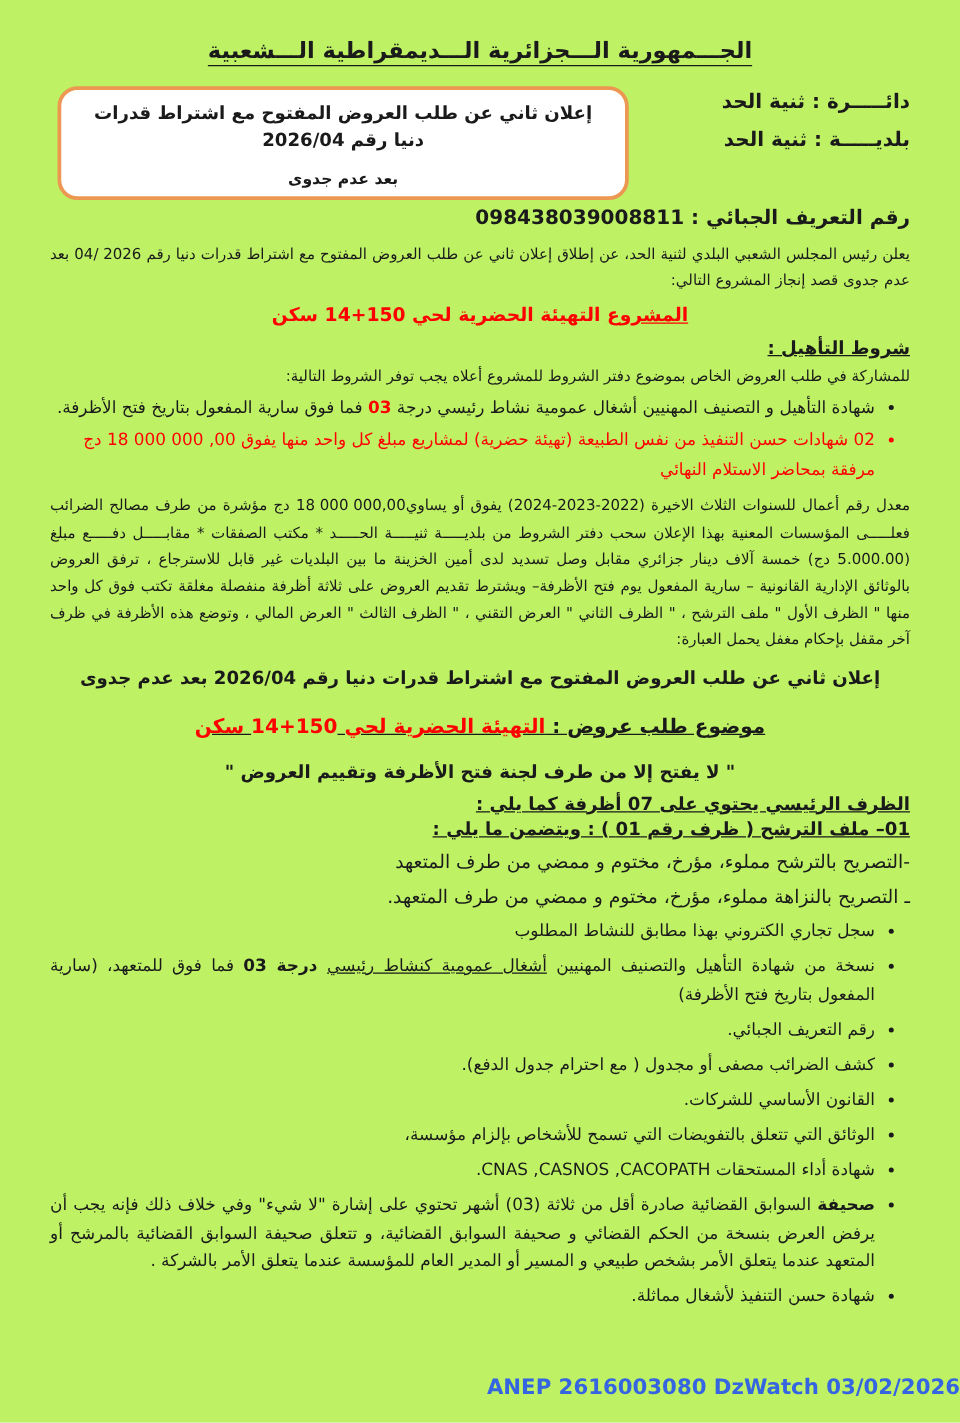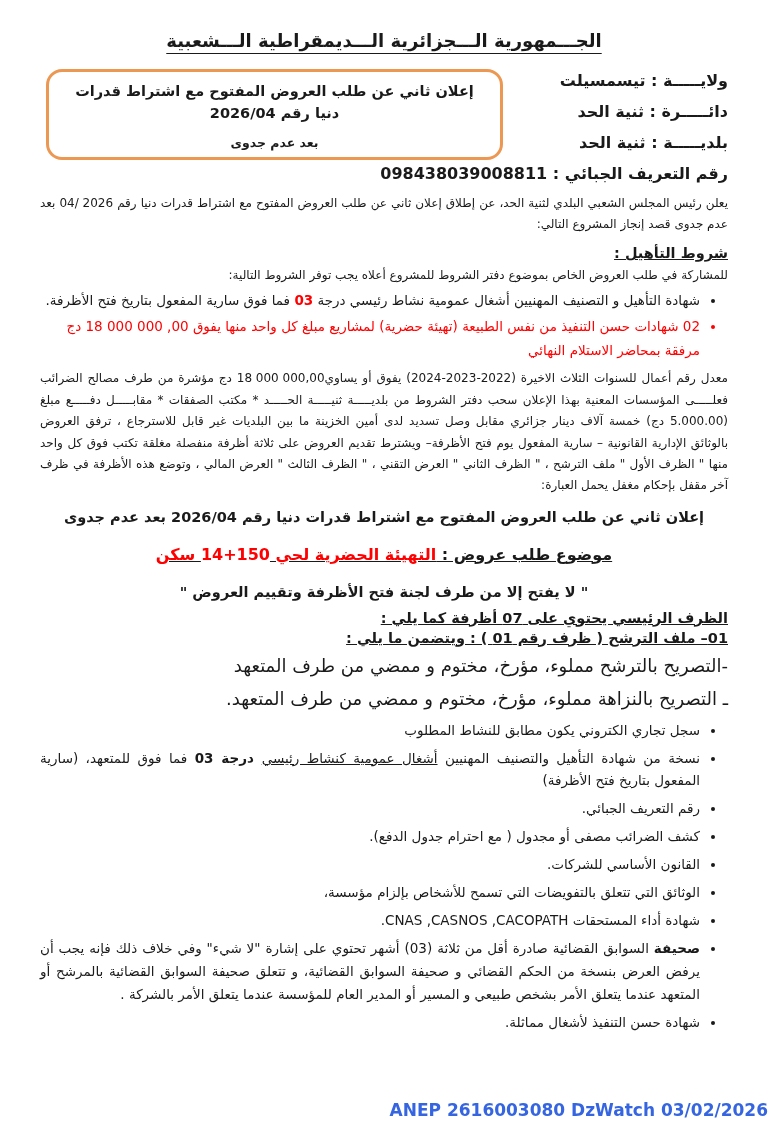--- a/index.html
+++ b/index.html
@@ -1,18 +1,18 @@
 <!DOCTYPE html>
 <html lang="ar" dir="rtl"><head>
 <meta charset="utf-8">
 <style>
   html,body{margin:0;padding:0;background:#e9e9e9;}
   .page{
     width:768px;height:1138px;box-sizing:border-box;
-    margin:0 auto;background:#ffffff;
+    margin:0 auto;background:#bef264;
     padding:30px 40px 20px 40px;
     font-family:"DejaVu Sans",sans-serif;
     color:#1a1a1a;
     direction:rtl;
     position:relative;
   }
   .republic-title{
     text-align:center;font-size:18px;font-weight:bold;
     text-decoration:underline;text-underline-offset:6px;
     margin:0 0 14px 0;
@@ -33,59 +33,61 @@
   .red{color:#ff0000;}
   .bold{font-weight:bold;}
   .u{text-decoration:underline;}
   .project-line{font-size:15px;font-weight:bold;}
   .section-heading{font-size:14.5px;font-weight:bold;text-decoration:underline;margin:10px 0 4px 0;}
   ul.cond-list{margin:2px 28px 6px 0;padding:0;list-style:disc;}
   ul.cond-list li{font-size:13.5px;line-height:1.75;margin-bottom:3px;}
   .announce2-title{font-size:14.5px;font-weight:bold;margin:12px 0 2px 0;}
   .subject-line{font-size:16px;font-weight:bold;margin:20px 0;text-decoration:underline;}
   .noopen-line{font-size:14.5px;font-weight:bold;margin:8px 0;}
-  .dash-item{font-size:18px;line-height:1.75;margin:2px 0;}
+  .dash-item{font-size:15px;line-height:1.75;margin:2px 0;}
   ul.docs-list{margin:4px 28px 0 0;padding:0;list-style:disc;}
   ul.docs-list li{font-size:13.5px;line-height:1.7;margin-bottom:5px;text-align:justify;}
   .ltr{direction:ltr;unicode-bidi:bidi-override;display:inline-block;}
   .footer{
     position:absolute;bottom:18px;left:0;right:0;
     text-align:right;font-size:17px;font-weight:bold;color:#3565e0;
     font-family:"DejaVu Sans",sans-serif;
   }
 </style>
 </head>
 <body>
 
 <div class="page">
 
   <h1 class="republic-title">الجـــمهورية الـــجزائرية الـــديمقراطية الـــشعبية</h1>
 
   <div class="top-row">
     <div class="admin-info">
-      <div>ولايـــــة : تيسمسيلت</div>
       <div>دائـــــرة : ثنية الحد</div>
       <div>بلديـــــة : ثنية الحد</div>
     </div>
     <div class="notice-box">
       <div class="l1">
         <span>إعلان ثاني عن طلب العروض المفتوح مع اشتراط قدرات دنيا رقم  </span><span class="ltr">2026/04</span>
       </div>
       <div class="l2">بعد عدم جدوى</div>
     </div>
   </div>
 
   <div class="tax-line">
     <span>رقم التعريف الجبائي : </span><span>098438039008811</span>
   </div>
 
   <p class="body-text">
     <span>يعلن رئيس المجلس الشعبي البلدي لثنية الحد، عن إطلاق إعلان ثاني عن طلب العروض المفتوح مع اشتراط قدرات دنيا رقم  </span><span class="ltr">04/ 2026</span><span> بعد عدم جدوى قصد إنجاز المشروع التالي:</span>
   </p>
 
+  <div class="center-line project-line red">
+    <span class="u">المشروع</span><span> التهيئة الحضرية لحي </span><span class="ltr">14+150</span><span> سكن</span>
+  </div>
 
   <div class="section-heading">شروط التأهيل :</div>
   <p class="body-text" style="margin:0;">للمشاركة في طلب العروض الخاص بموضوع دفتر الشروط للمشروع أعلاه يجب توفر الشروط التالية:</p>
 
   <ul class="cond-list">
     <li>
       <span>شهادة التأهيل و التصنيف المهنيين أشغال عمومية نشاط رئيسي درجة </span><span class="red bold">03</span><span> فما فوق  سارية المفعول بتاريخ فتح الأظرفة.</span>
     </li>
     <li class="red">
       <span>02 شهادات حسن التنفيذ من نفس الطبيعة (تهيئة حضرية) لمشاريع مبلغ كل واحد منها يفوق </span><span class="ltr">18 000 000 ,00</span><span> دج مرفقة  بمحاضر الاستلام النهائي</span>
@@ -106,21 +108,21 @@
 
   <div class="center-line noopen-line">" لا يفتح إلا من طرف لجنة فتح الأظرفة وتقييم العروض "</div>
 
   <div class="section-heading">الظرف الرئيسي يحتوي على 07 أظرفة كما يلي :</div>
   <div class="section-heading" style="margin-top:2px;">01– ملف الترشح ( ظرف رقم 01 ) : ويتضمن ما يلي :</div>
 
   <div class="dash-item">-التصريح بالترشح مملوء، مؤرخ، مختوم و ممضي من طرف المتعهد</div>
   <div class="dash-item">ـ التصريح بالنزاهة مملوء، مؤرخ، مختوم و ممضي من طرف المتعهد.</div>
 
   <ul class="docs-list">
-    <li>سجل تجاري الكتروني يكون مطابق للنشاط المطلوب</li>
+    <li>سجل تجاري الكتروني بهذا مطابق للنشاط المطلوب</li>
     <li>
       <span>نسخة من شهادة التأهيل والتصنيف المهنيين </span><span class="u">أشغال عمومية كنشاط رئيسي</span><span class="bold"> درجة 03</span><span> فما فوق للمتعهد، (سارية المفعول بتاريخ فتح الأظرفة)</span>
     </li>
     <li>رقم التعريف الجبائي.</li>
     <li>كشف الضرائب مصفى أو مجدول ( مع احترام جدول الدفع).</li>
     <li>القانون الأساسي للشركات.</li>
     <li>الوثائق التي تتعلق بالتفويضات التي تسمح للأشخاص بإلزام مؤسسة،</li>
     <li>
       <span>شهادة أداء المستحقات </span><span class="ltr">CNAS ,CASNOS ,CACOPATH</span><span>.</span>
     </li>

